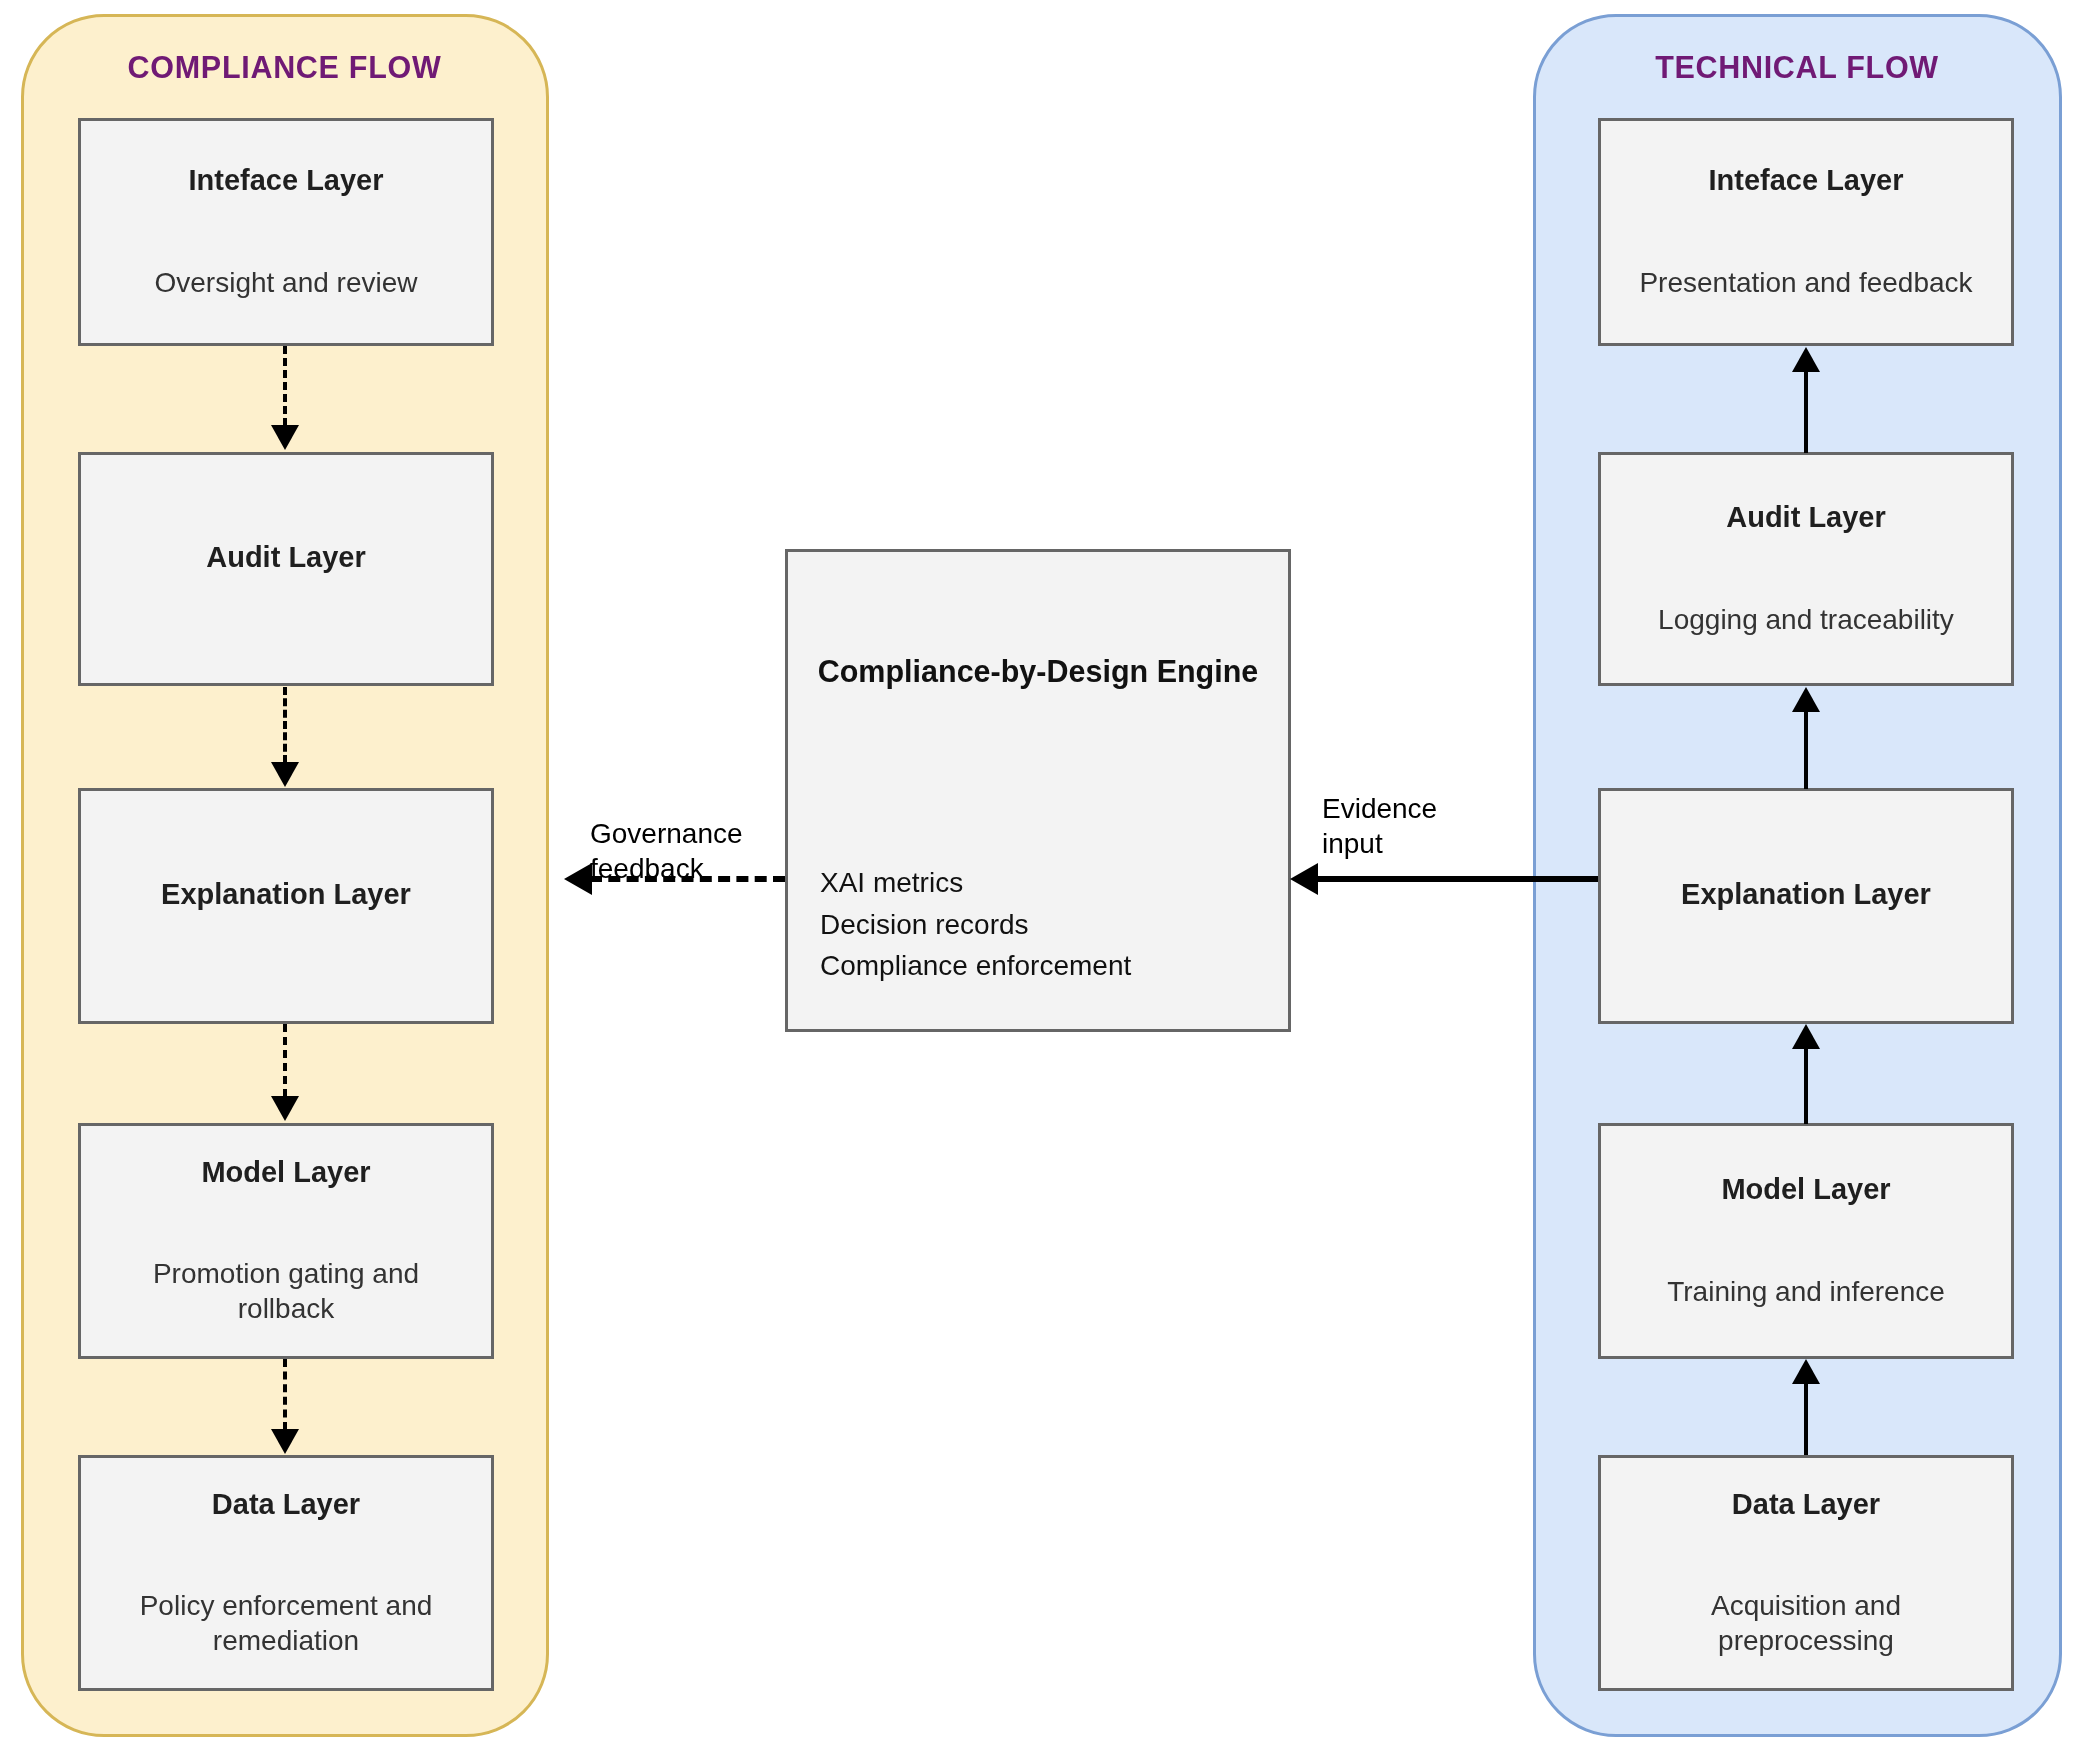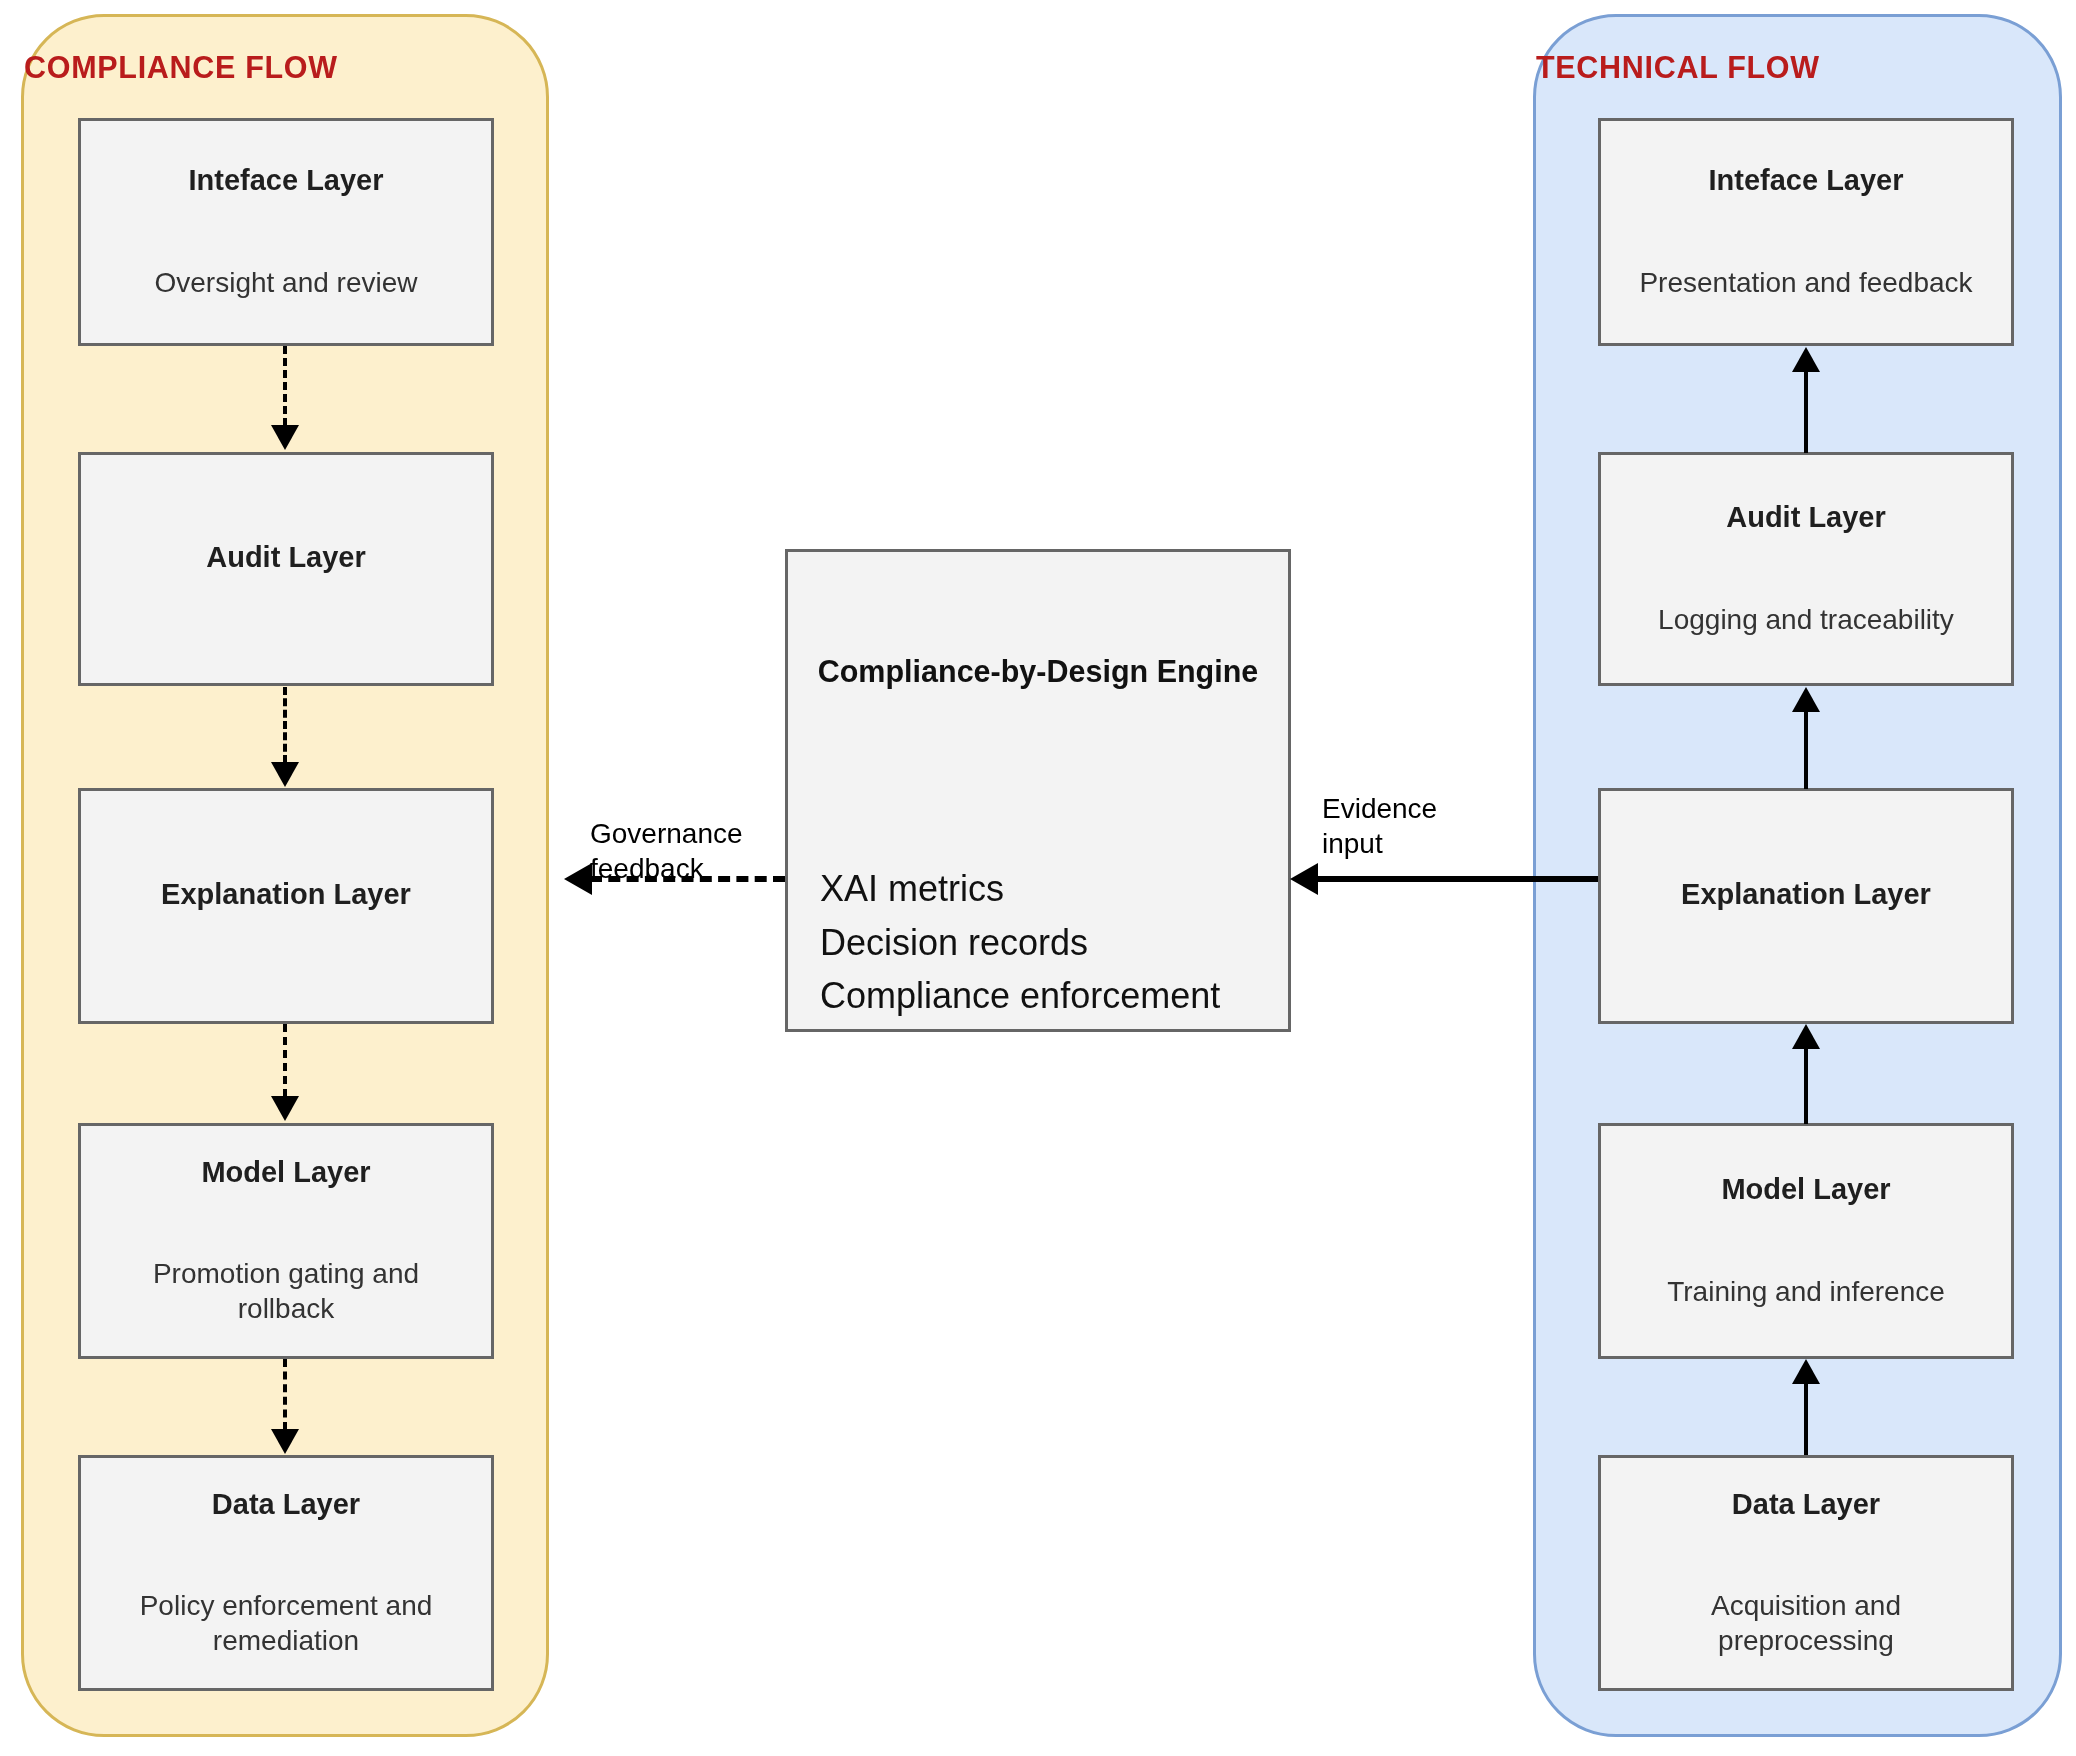--- a/index.html
+++ b/index.html
@@ -39,25 +39,25 @@
     width: 529px;
     height: 1723px;
     background: #d9e7fa;
     border: 3.5px solid #7a9fd4;
   }
   .panel-title {
     position: absolute;
     left: 0;
     right: 1px;
     top: 33px;
-    text-align: left;
+    text-align: center;
     font-size: 30.5px;
     font-weight: bold;
     letter-spacing: 0.7px;
-    color: #b91c1c;
+    color: #701a75;
   }
 
   
   .layer-box {
     position: absolute;
     box-sizing: border-box;
     background: #f3f3f3;
     border: 3.5px solid #666666;
     display: flex;
     flex-direction: column;
@@ -100,21 +100,21 @@
     text-align: center;
     font-size: 30.5px;
     font-weight: bold;
     color: #111111;
     line-height: 1.24;
   }
   .engine-list {
     position: absolute;
     left: 32px;
     top: 310px;
-    font-size: 36px;
+    font-size: 28px;
     color: #111111;
     line-height: 1.49;
     text-align: left;
   }
   .engine-list div { white-space: nowrap; }
 
   
   .conn {
     position: absolute;
     width: 0;

